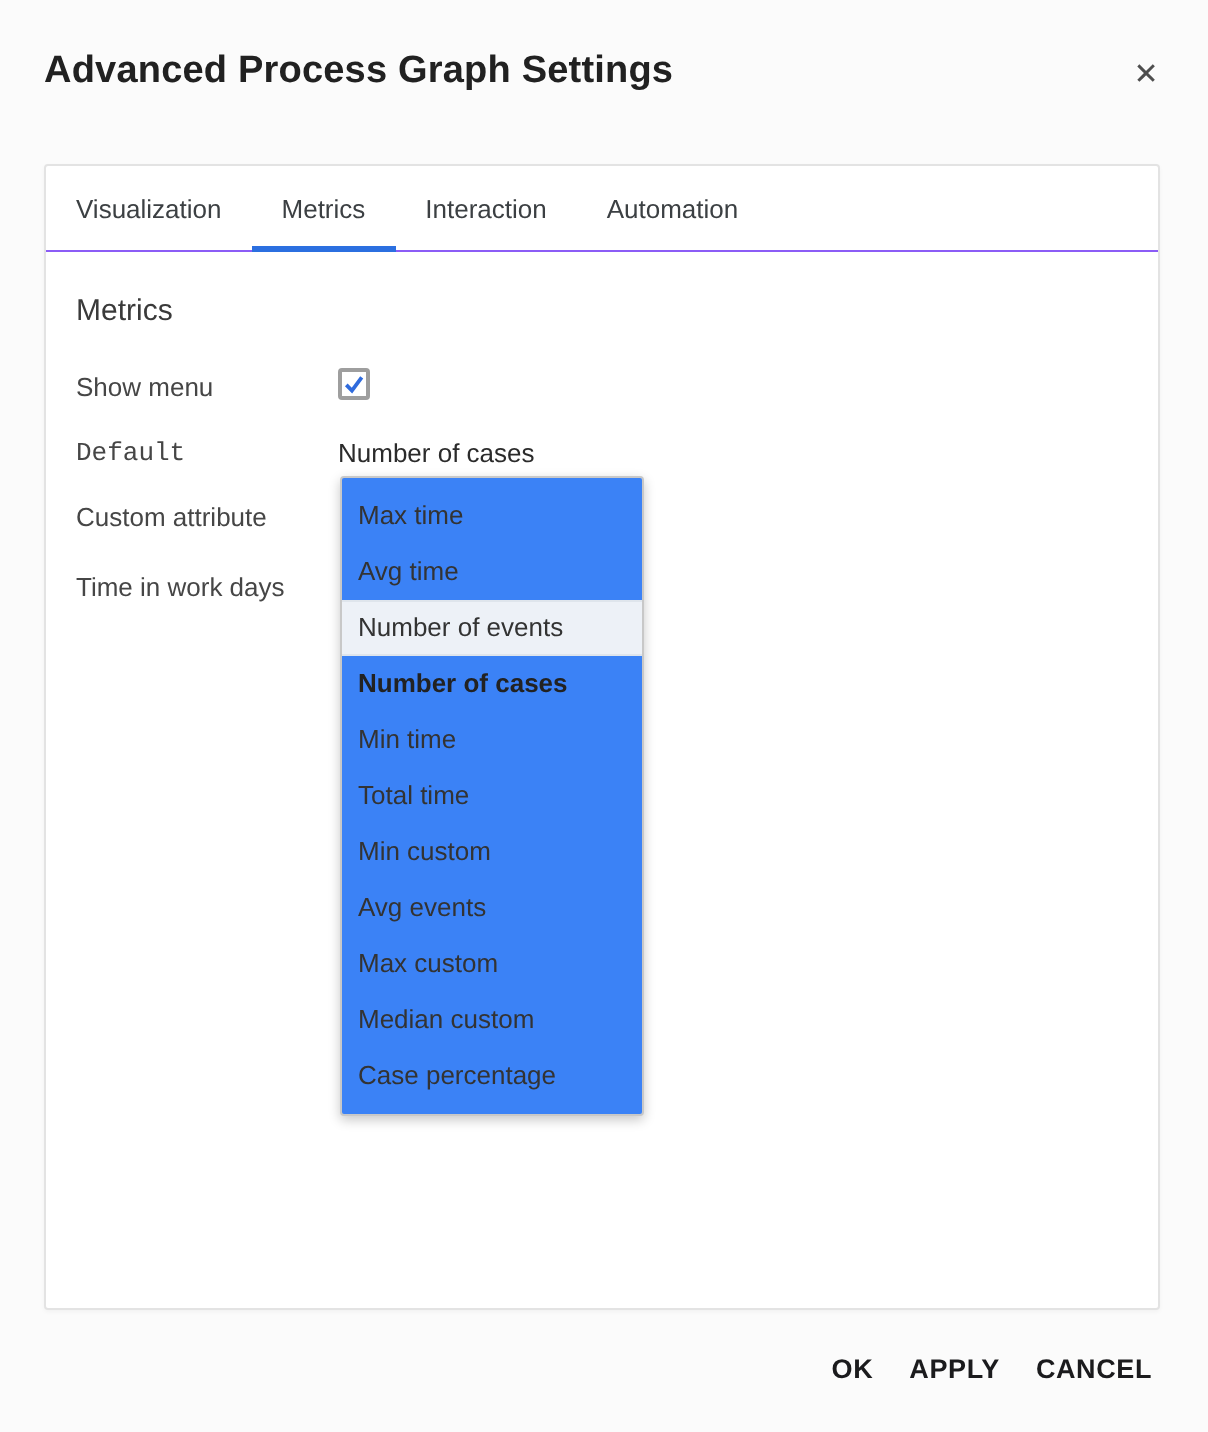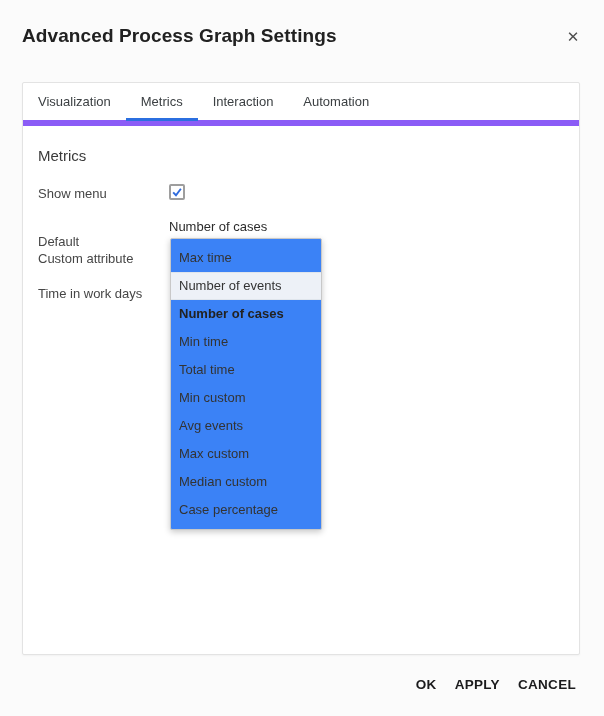--- a/index.html
+++ b/index.html
@@ -15,29 +15,29 @@
   .page{position:relative;width:604px;height:716px;background:var(--page-bg);overflow:hidden;}
 
   
   .dialog-title{position:absolute;left:22px;top:25px;font-size:19px;font-weight:700;color:var(--text-dark);letter-spacing:0.1px;}
   .close-btn{position:absolute;left:562px;top:26px;width:22px;height:22px;display:flex;align-items:center;justify-content:center;
     font-size:15px;color:#4e4e4e;cursor:pointer;}
 
   
   .card{position:absolute;left:22px;top:82px;width:558px;height:573px;background:#fff;
     border:1px solid var(--border);border-radius:2px;box-shadow:0 1px 2px rgba(0,0,0,0.04);}
-  .tabs{display:flex;height:43px;border-bottom:6px solid #8b5cf6;align-items:stretch;}
+  .tabs{display:flex;height:43px;border-bottom:1px solid #8b5cf6;align-items:stretch;}
   .tab{padding:0 15px;display:flex;align-items:center;font-size:13px;color:#3c4043;position:relative;cursor:pointer;}
   .tab.active::after{content:"";position:absolute;left:0;right:0;bottom:-1px;height:3px;background:var(--blue);}
 
   
   .section-title{position:absolute;left:38px;top:147px;font-size:15px;color:#3a3a3a;}
   .field-label{position:absolute;left:38px;font-size:13px;color:var(--text-label);}
   .lbl-show-menu{top:186px;}
-  .lbl-default{top:234px;}
+  .lbl-default{top:219px;font-family:Liberation Mono, monospace;}
   .lbl-custom-attribute{top:251px;}
   .lbl-time-work-days{top:286px;}
 
   .checkbox{position:absolute;left:169px;top:184px;width:16px;height:16px;background:#fff;
     border:2px solid #9e9e9e;border-radius:2px;display:flex;align-items:center;justify-content:center;cursor:pointer;}
   .checkbox svg{display:block;}
 
   .select-value{position:absolute;left:169px;top:219px;font-size:13px;color:#2b2b2b;cursor:pointer;}
 
   
@@ -88,20 +88,21 @@
   </div>
 
   <div class="field-label lbl-default">Default</div>
   <div class="select-value">Number of cases</div>
 
   <div class="field-label lbl-custom-attribute">Custom attribute</div>
   <div class="field-label lbl-time-work-days">Time in work days</div>
 
   <div class="dropdown">
     <div class="dd-item">Max time</div>
+    <div class="dd-item">Avg time</div>
     <div class="dd-item highlight">Number of events</div>
     <div class="dd-item selected">Number of cases</div>
     <div class="dd-item">Min time</div>
     <div class="dd-item">Total time</div>
     <div class="dd-item">Min custom</div>
     <div class="dd-item">Avg events</div>
     <div class="dd-item">Max custom</div>
     <div class="dd-item">Median custom</div>
     <div class="dd-item">Case percentage</div>
   </div>

